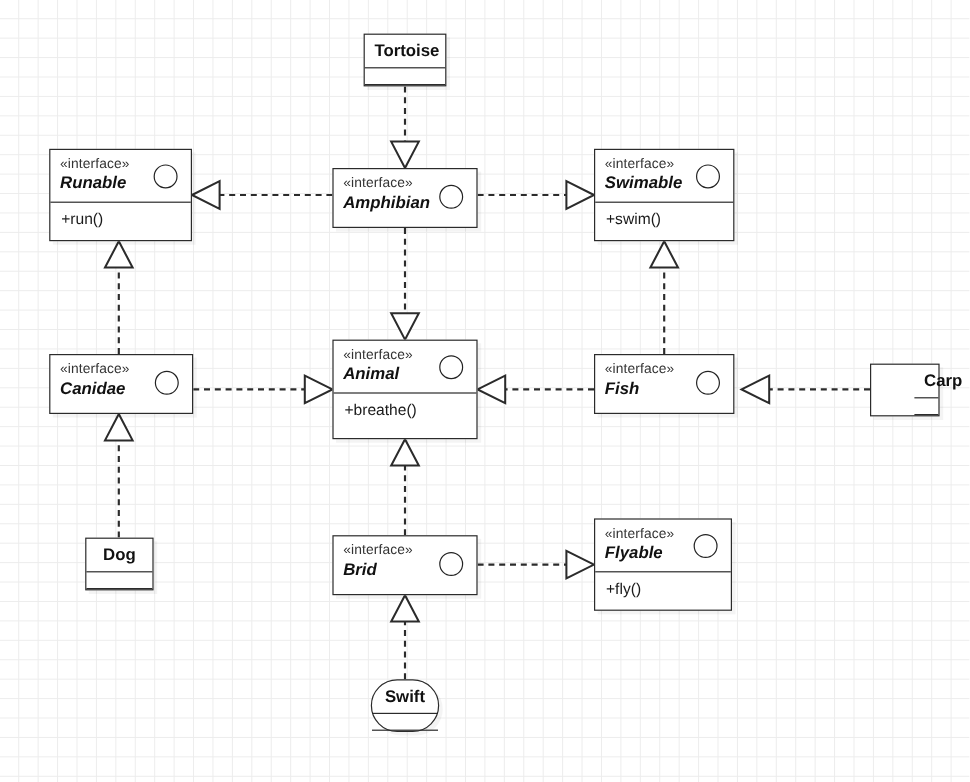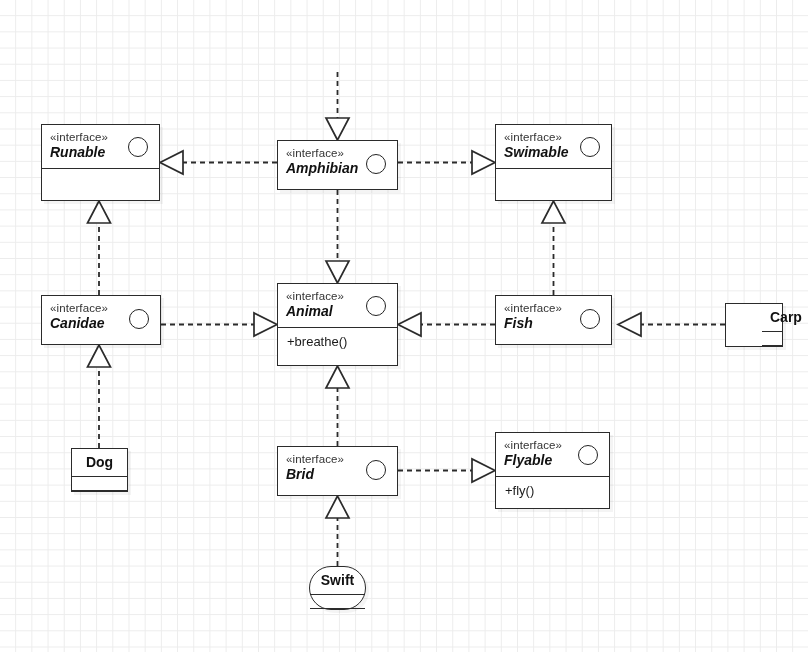--- a/index.html
+++ b/index.html
@@ -166,43 +166,50 @@
       <line x1="398" y1="470.5" x2="472" y2="470.5" stroke="#2b2b2b" stroke-width="1.8" stroke-dasharray="5,4"></line>
       <polygon points="495,470.5 472,459 472,482" fill="#ffffff" stroke="#2b2b2b" stroke-width="1.7" stroke-linejoin="miter"></polygon>
     </g>
 
     <g>
       <line x1="337.5" y1="566" x2="337.5" y2="518" stroke="#2b2b2b" stroke-width="1.8" stroke-dasharray="5,4"></line>
       <polygon points="337.5,496 326,518 349,518" fill="#ffffff" stroke="#2b2b2b" stroke-width="1.7" stroke-linejoin="miter"></polygon>
     </g>
   </svg>
 
+  <div class="node" style="left:303px; top:28px; width:69px; height:44px;">
+    <div class="plain-name">Tortoise</div>
+    <div class="compart empty topline"></div>
+    <div class="compart empty topline"></div>
+  </div>
 
   <div class="node" style="left:41px; top:124px; width:119px; height:77px;">
     <div class="hdr with-divider" style="height:44px;">
       <span class="stereo">«interface»</span>
       <span class="tname">Runable</span>
       <span class="iball"></span>
     </div>
+    <div class="compart">+run()</div>
   </div>
 
   <div class="node" style="left:277px; top:140px; width:121px; height:50px;">
     <div class="hdr" style="height:46px;">
       <span class="stereo">«interface»</span>
       <span class="tname">Amphibian</span>
       <span class="iball"></span>
     </div>
   </div>
 
   <div class="node" style="left:495px; top:124px; width:117px; height:77px;">
     <div class="hdr with-divider" style="height:44px;">
       <span class="stereo">«interface»</span>
       <span class="tname">Swimable</span>
       <span class="iball"></span>
     </div>
+    <div class="compart">+swim()</div>
   </div>
 
   <div class="node" style="left:41px; top:295px; width:120px; height:50px;">
     <div class="hdr" style="height:46px;">
       <span class="stereo">«interface»</span>
       <span class="tname">Canidae</span>
       <span class="iball"></span>
     </div>
   </div>
 

